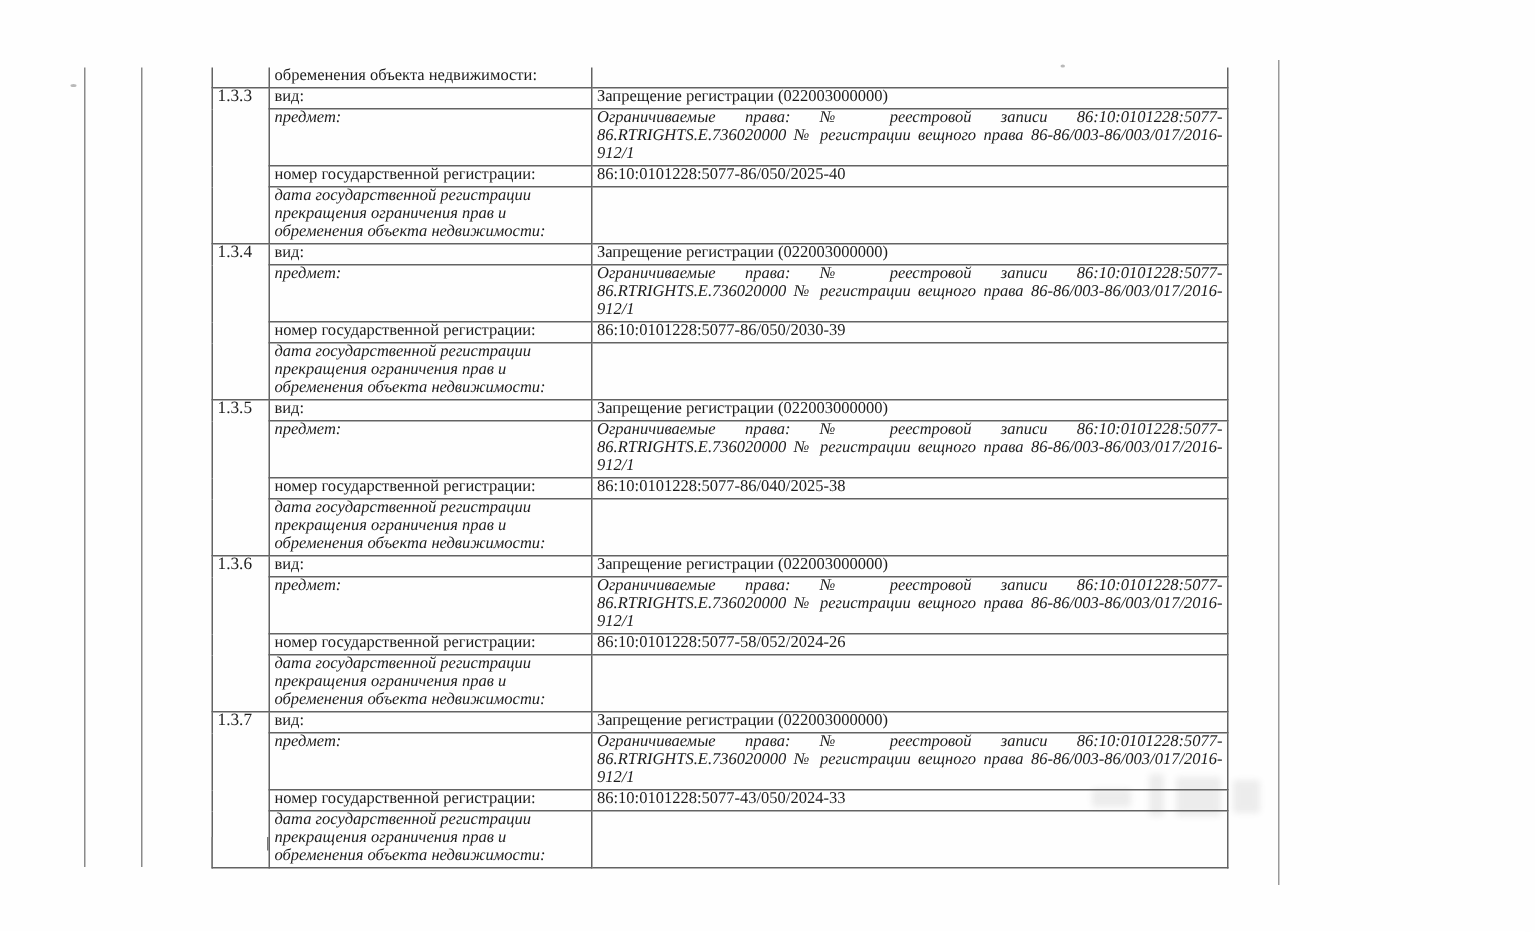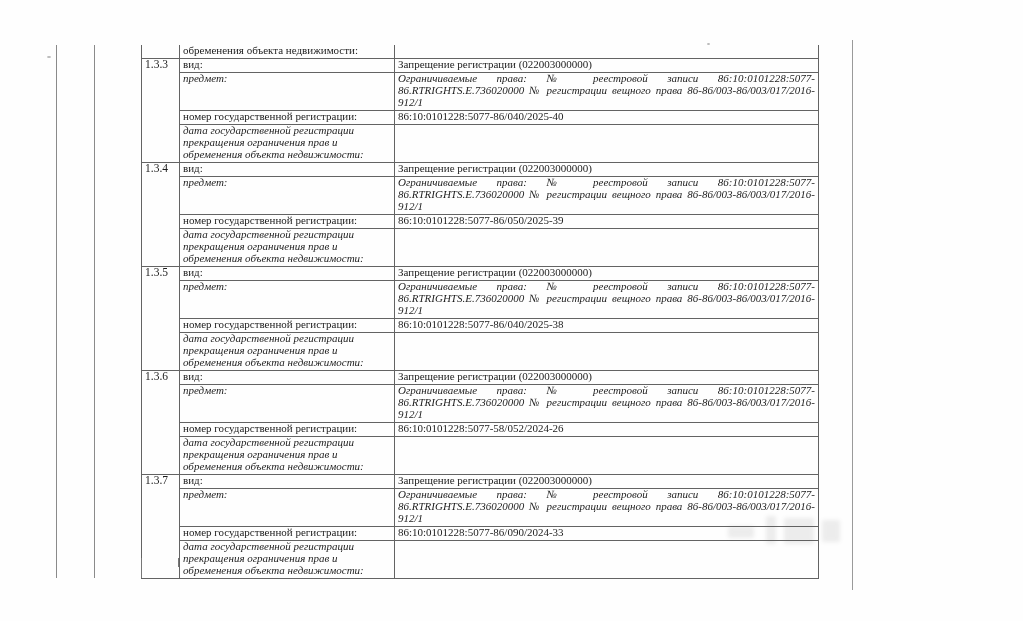--- a/index.html
+++ b/index.html
@@ -130,39 +130,39 @@
         <td class="numcol" rowspan="4">1.3.3</td>
         <td class="labelcol">вид:</td>
         <td class="valuecol">Запрещение регистрации (022003000000)</td>
       </tr>
       <tr class="r-predmet">
         <td class="labelcol v-mid">предмет:</td>
         <td class="valuecol justify">Ограничиваемые права: № реестровой записи 86:10:0101228:5077-86.RTRIGHTS.E.736020000 № регистрации вещного права 86-86/003-86/003/017/2016-912/1</td>
       </tr>
       <tr class="r-num">
         <td class="labelcol">номер государственной регистрации:</td>
-        <td class="valuecol">86:10:0101228:5077-86/040/2025-40</td>
+        <td class="valuecol">86:10:0101228:5077-86/050/2025-40</td>
       </tr>
       <tr class="r-data">
         <td class="labelcol">дата государственной регистрации прекращения ограничения прав и обременения объекта недвижимости:</td>
         <td class="valuecol"></td>
       </tr>
 
       <tr class="r-vid">
         <td class="numcol" rowspan="4">1.3.4</td>
         <td class="labelcol">вид:</td>
         <td class="valuecol">Запрещение регистрации (022003000000)</td>
       </tr>
       <tr class="r-predmet">
         <td class="labelcol v-mid">предмет:</td>
         <td class="valuecol justify">Ограничиваемые права: № реестровой записи 86:10:0101228:5077-86.RTRIGHTS.E.736020000 № регистрации вещного права 86-86/003-86/003/017/2016-912/1</td>
       </tr>
       <tr class="r-num">
         <td class="labelcol">номер государственной регистрации:</td>
-        <td class="valuecol">86:10:0101228:5077-86/050/2025-39</td>
+        <td class="valuecol">86:10:0101228:5077-86/050/2030-39</td>
       </tr>
       <tr class="r-data">
         <td class="labelcol">дата государственной регистрации прекращения ограничения прав и обременения объекта недвижимости:</td>
         <td class="valuecol"></td>
       </tr>
 
       <tr class="r-vid">
         <td class="numcol" rowspan="4">1.3.5</td>
         <td class="labelcol">вид:</td>
         <td class="valuecol">Запрещение регистрации (022003000000)</td>
@@ -202,21 +202,21 @@
         <td class="numcol" rowspan="4">1.3.7</td>
         <td class="labelcol">вид:</td>
         <td class="valuecol">Запрещение регистрации (022003000000)</td>
       </tr>
       <tr class="r-predmet">
         <td class="labelcol v-mid">предмет:</td>
         <td class="valuecol justify">Ограничиваемые права: № реестровой записи 86:10:0101228:5077-86.RTRIGHTS.E.736020000 № регистрации вещного права 86-86/003-86/003/017/2016-912/1</td>
       </tr>
       <tr class="r-num">
         <td class="labelcol">номер государственной регистрации:</td>
-        <td class="valuecol">86:10:0101228:5077-86/090/2024-33</td>
+        <td class="valuecol">86:10:0101228:5077-43/050/2024-33</td>
       </tr>
       <tr class="r-data">
         <td class="labelcol">дата государственной регистрации прекращения ограничения прав и обременения объекта недвижимости:</td>
         <td class="valuecol"></td>
       </tr>
     </tbody>
       </table>
   </div>
 
   <div class="border-tail tail1"></div>

